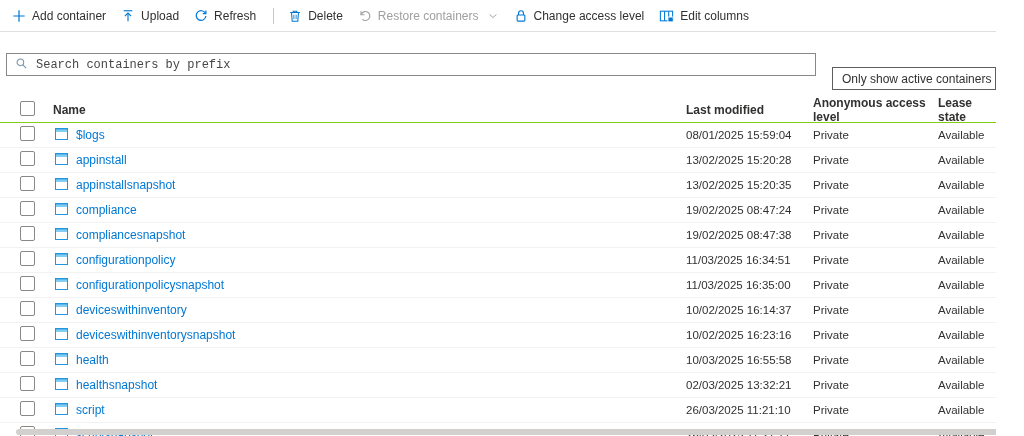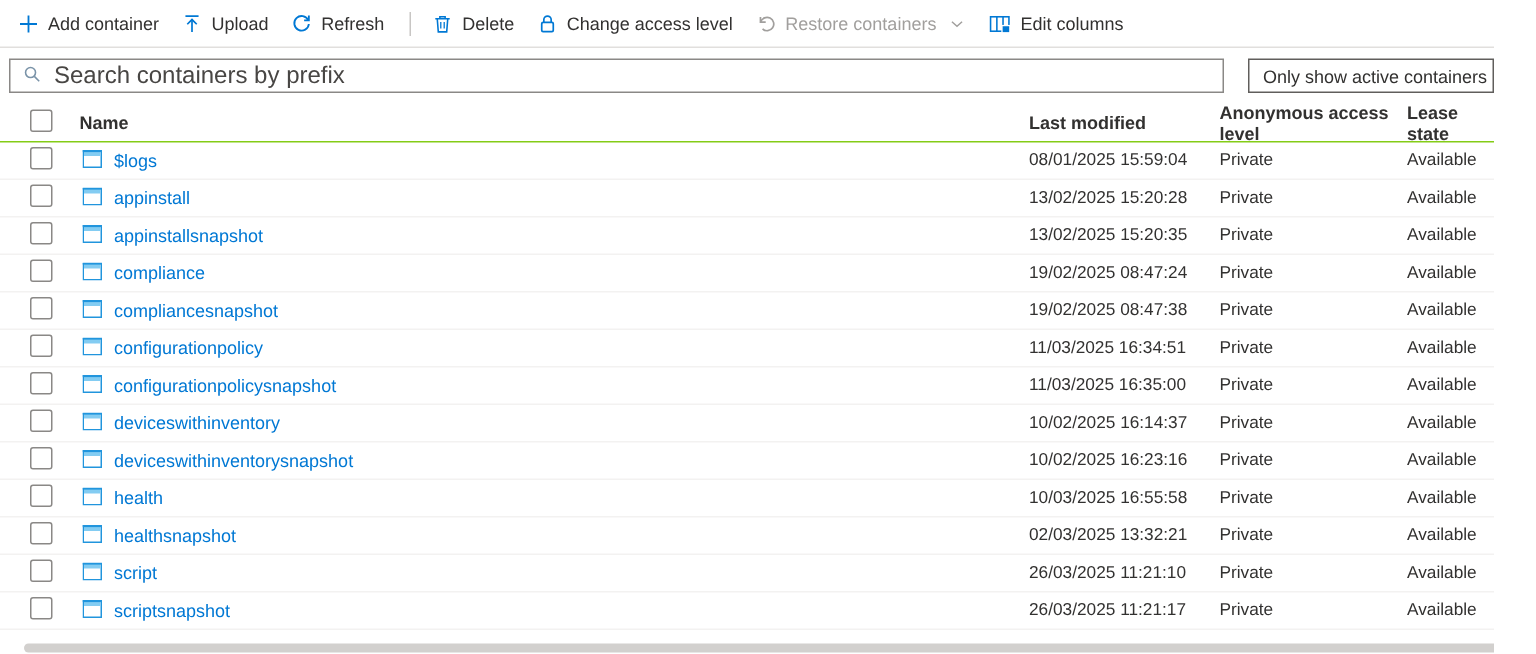--- a/index.html
+++ b/index.html
@@ -61,39 +61,40 @@
     height: 23px;
     border: 1px solid #8a8886;
     background: #fff;
     padding: 0 8px;
     gap: 8px;
   }
   .search-box input {
     border: none;
     outline: none;
     flex: 1;
-    font-family: Liberation Sans, sans-serif;
-    font-size: 16px;
+    font-family: Liberation Mono, monospace;
+    font-size: 12px;
     color: #1d4ed8;
     background: transparent;
   }
   .search-box input::placeholder { color: #484644; opacity: 1; }
   .filter-select {
     margin-left: 16px;
     width: 164px;
     height: 23px;
     border: 1px solid #605e5c;
     background: #fff;
     display: flex;
     align-items: center;
     padding-left: 9px;
     font-size: 12px;
     color: #323130;
     cursor: pointer;
     flex: 0 0 auto;
+    margin-top: 28px;
   }
 
   
   .status-line {
     padding: 2px 0 4px 10px;
     font-size: 11px;
     color: #323130;
   }
 
   
@@ -194,43 +195,43 @@
         <svg width="14" height="14" viewBox="0 0 16 16">
             <path d="M2.5 4h11" stroke="#0078d4" stroke-width="1.2" fill="none"></path>
             <path d="M6 4V2.5h4V4" stroke="#0078d4" stroke-width="1.2" fill="none"></path>
             <path d="M4 4l.8 10h6.4L12 4" stroke="#0078d4" stroke-width="1.2" fill="none"></path>
             <path d="M6.7 6.5v5M9.3 6.5v5" stroke="#0078d4" stroke-width="1" fill="none"></path>
           </svg>
       </span>
       <span>Delete</span>
     </button>
 
-    <button class="tb-item">
-      <span>
-        <svg width="14" height="14" viewBox="0 0 16 16">
-            <path d="M5.2 6.8V4.8a2.8 2.8 0 0 1 5.6 0v2" stroke="#0078d4" stroke-width="1.3" fill="none"></path>
-            <rect x="3.6" y="6.8" width="8.8" height="7" rx="1" stroke="#0078d4" stroke-width="1.3" fill="none"></rect>
-          </svg>
-      </span>
-      <span>Change access level</span>
-    </button>
-
     <button class="tb-item disabled">
       <span>
         <svg width="14" height="14" viewBox="0 0 16 16">
             <path d="M3.4 2.6v4h4" stroke="#a19f9d" stroke-width="1.3" fill="none"></path>
             <path d="M3.6 6.4A5.1 5.1 0 1 1 5 11.8" stroke="#a19f9d" stroke-width="1.3" fill="none"></path>
           </svg>
       </span>
       <span>Restore containers</span>
       <span class="chev">
         <svg width="12" height="12" viewBox="0 0 16 16">
             <path d="M3.5 6l4.5 4 4.5-4" stroke="#a19f9d" stroke-width="1.3" fill="none"></path>
           </svg>
       </span>
+    </button>
+
+    <button class="tb-item">
+      <span>
+        <svg width="14" height="14" viewBox="0 0 16 16">
+            <path d="M5.2 6.8V4.8a2.8 2.8 0 0 1 5.6 0v2" stroke="#0078d4" stroke-width="1.3" fill="none"></path>
+            <rect x="3.6" y="6.8" width="8.8" height="7" rx="1" stroke="#0078d4" stroke-width="1.3" fill="none"></rect>
+          </svg>
+      </span>
+      <span>Change access level</span>
     </button>
 
     <button class="tb-item">
       <span>
         <svg width="15" height="14" viewBox="0 0 17 16">
             <rect x="1.5" y="2.5" width="14" height="11" stroke="#0078d4" stroke-width="1.2" fill="none"></rect>
             <path d="M6.3 2.5v11M11 2.5v11" stroke="#0078d4" stroke-width="1.2" fill="none"></path>
             <rect x="10.2" y="9.2" width="6" height="5.5" fill="#0078d4" stroke="#fff" stroke-width="1"></rect>
           </svg>
       </span>

